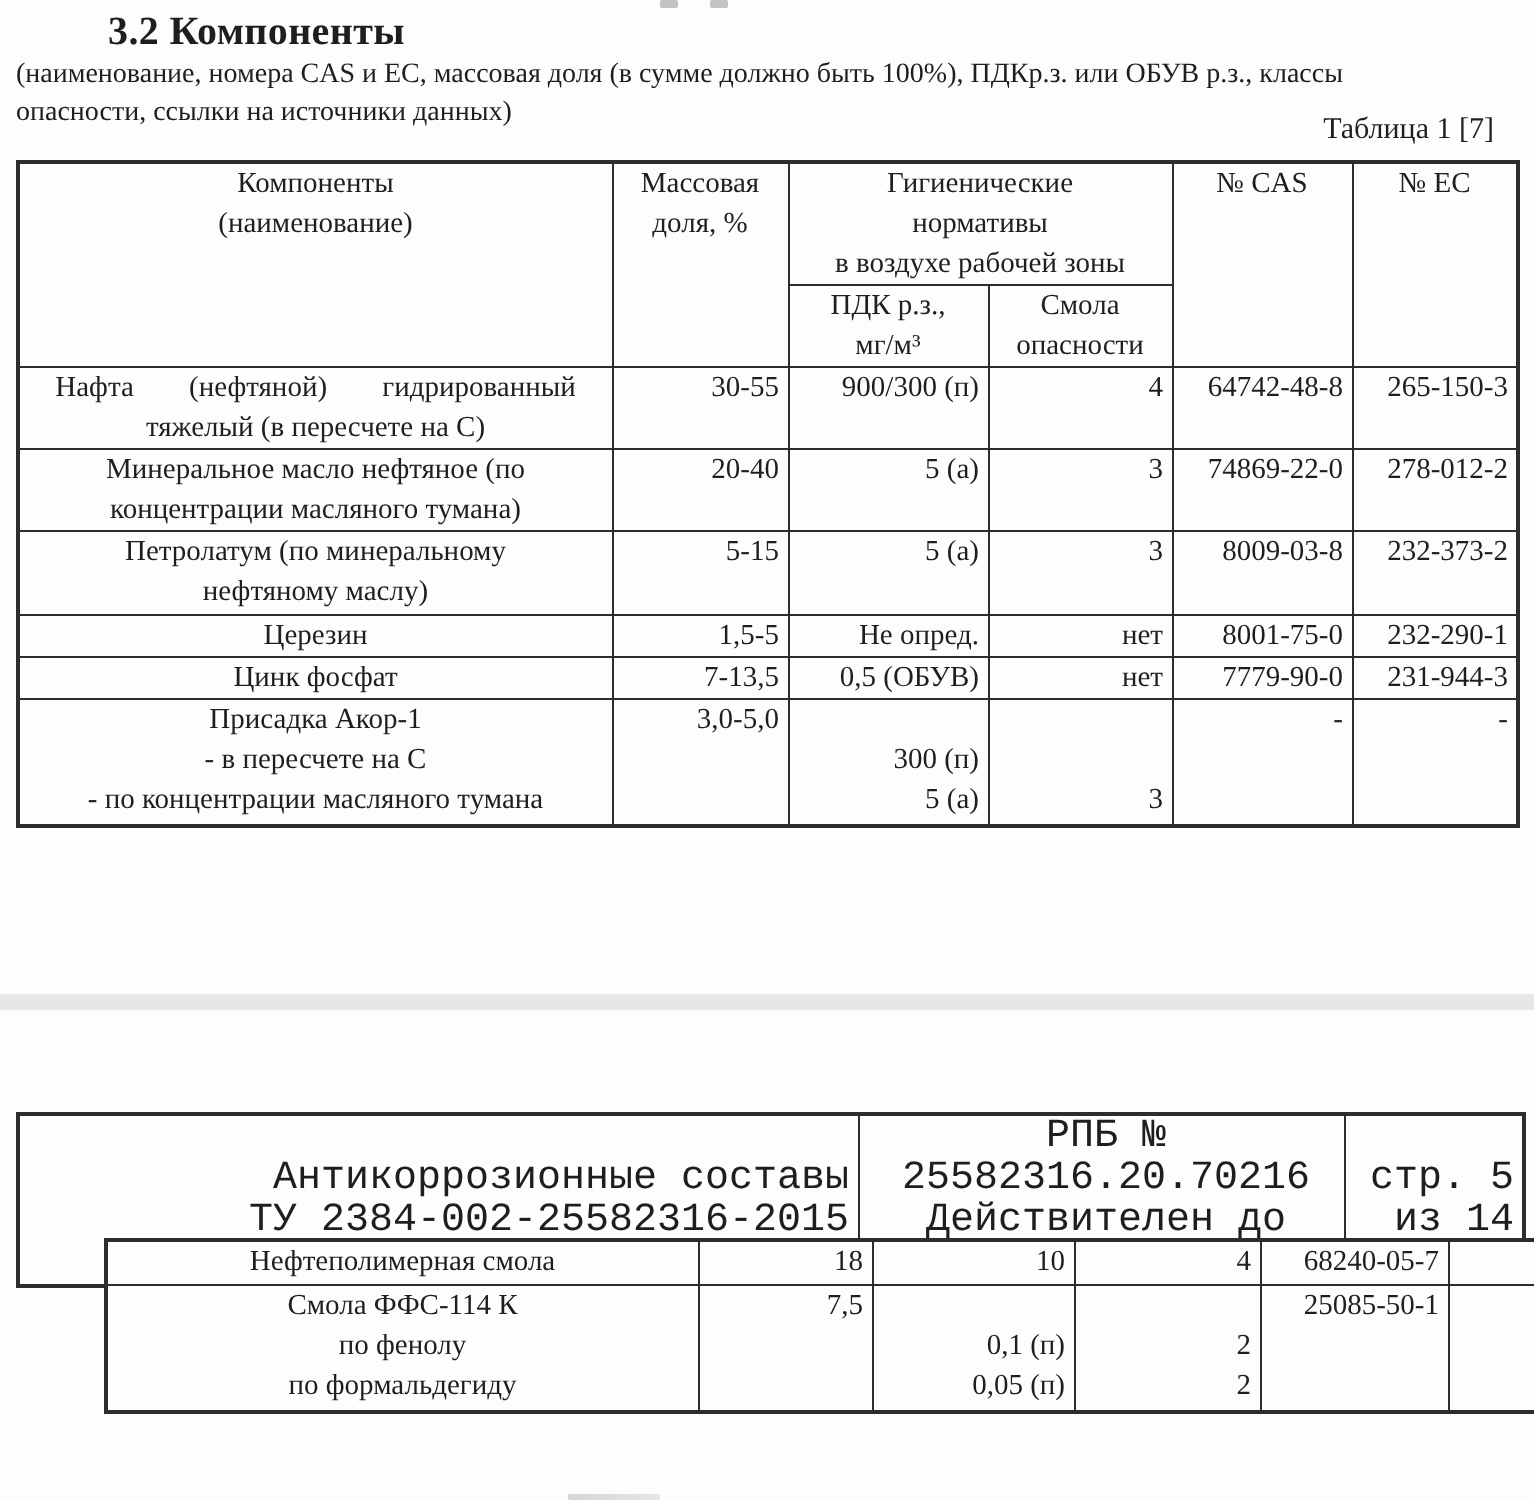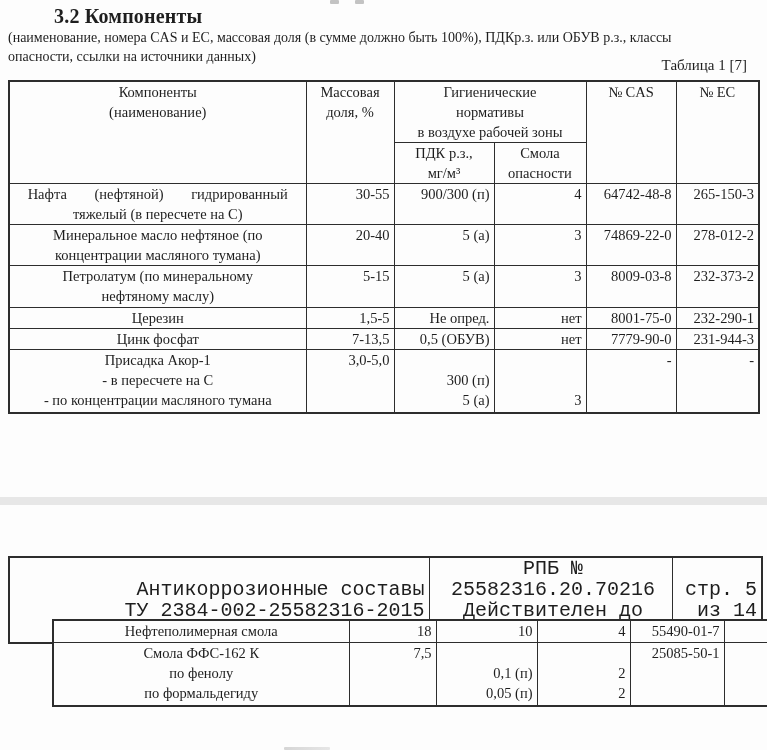--- a/index.html
+++ b/index.html
@@ -172,25 +172,25 @@
       <col style="width:93px">
         <col style="width:94px">
         <col style="width:84px">
     </colgroup>
     <tbody>
         <tr style="height:22px">
       <td class="name lines">Нефтеполимерная смола</td>
       <td class="c">18</td>
       <td class="c lines">10</td>
       <td class="c lines">4</td>
-      <td class="c">55490-01-7</td>
+      <td class="c">68240-05-7</td>
       <td class="c">-</td>
     </tr>
     <tr style="height:64px">
-      <td class="name lines">Смола ФФС-162 К
+      <td class="name lines">Смола ФФС-114 К
 по фенолу
 по формальдегиду</td>
       <td class="c">7,5</td>
       <td class="c lines">&nbsp;
 0,1 (п)
 0,05 (п)</td>
       <td class="c lines">&nbsp;
 2
 2</td>
       <td class="c">25085-50-1</td>

